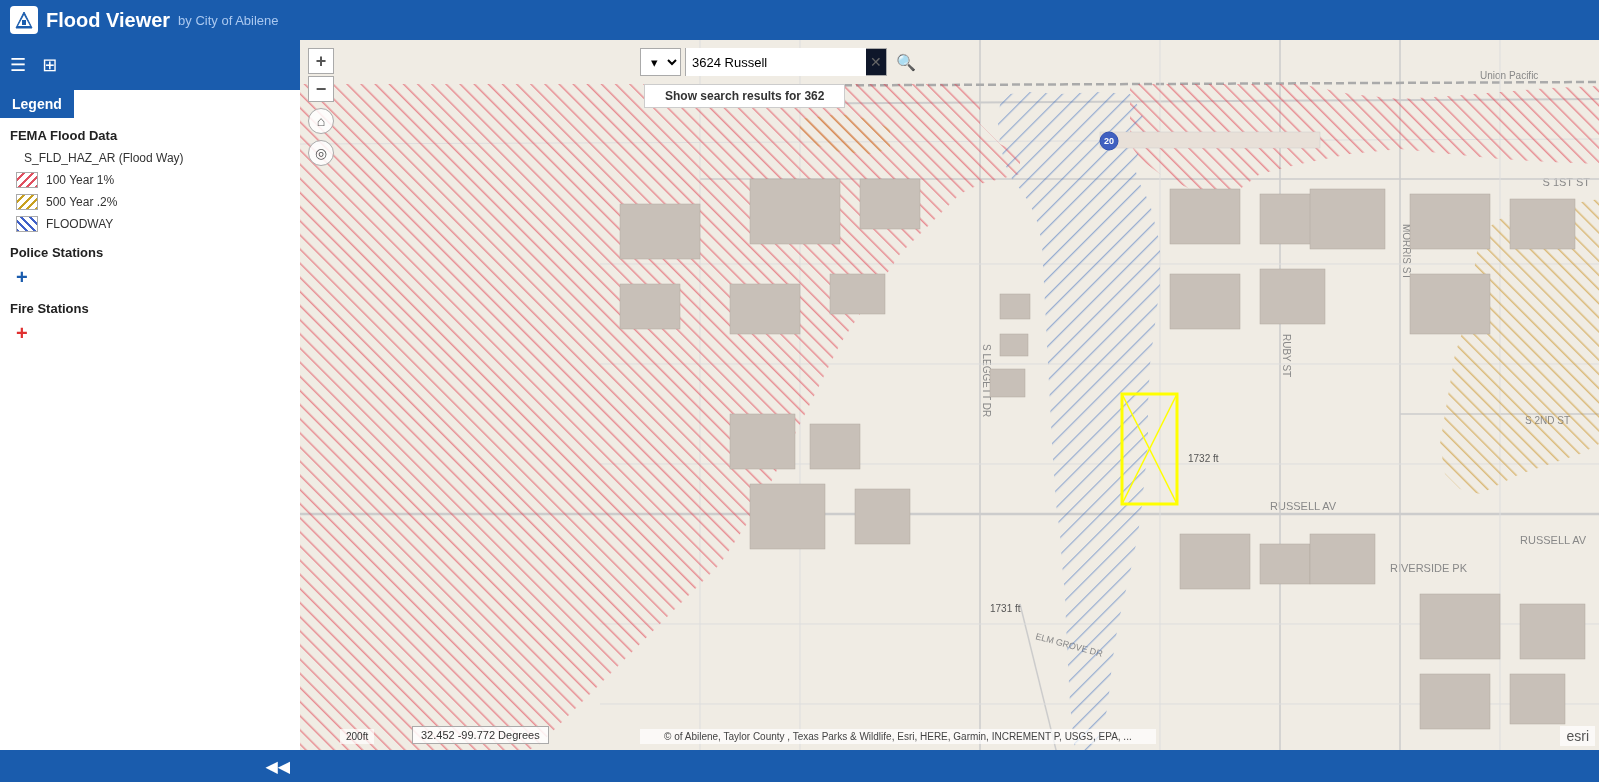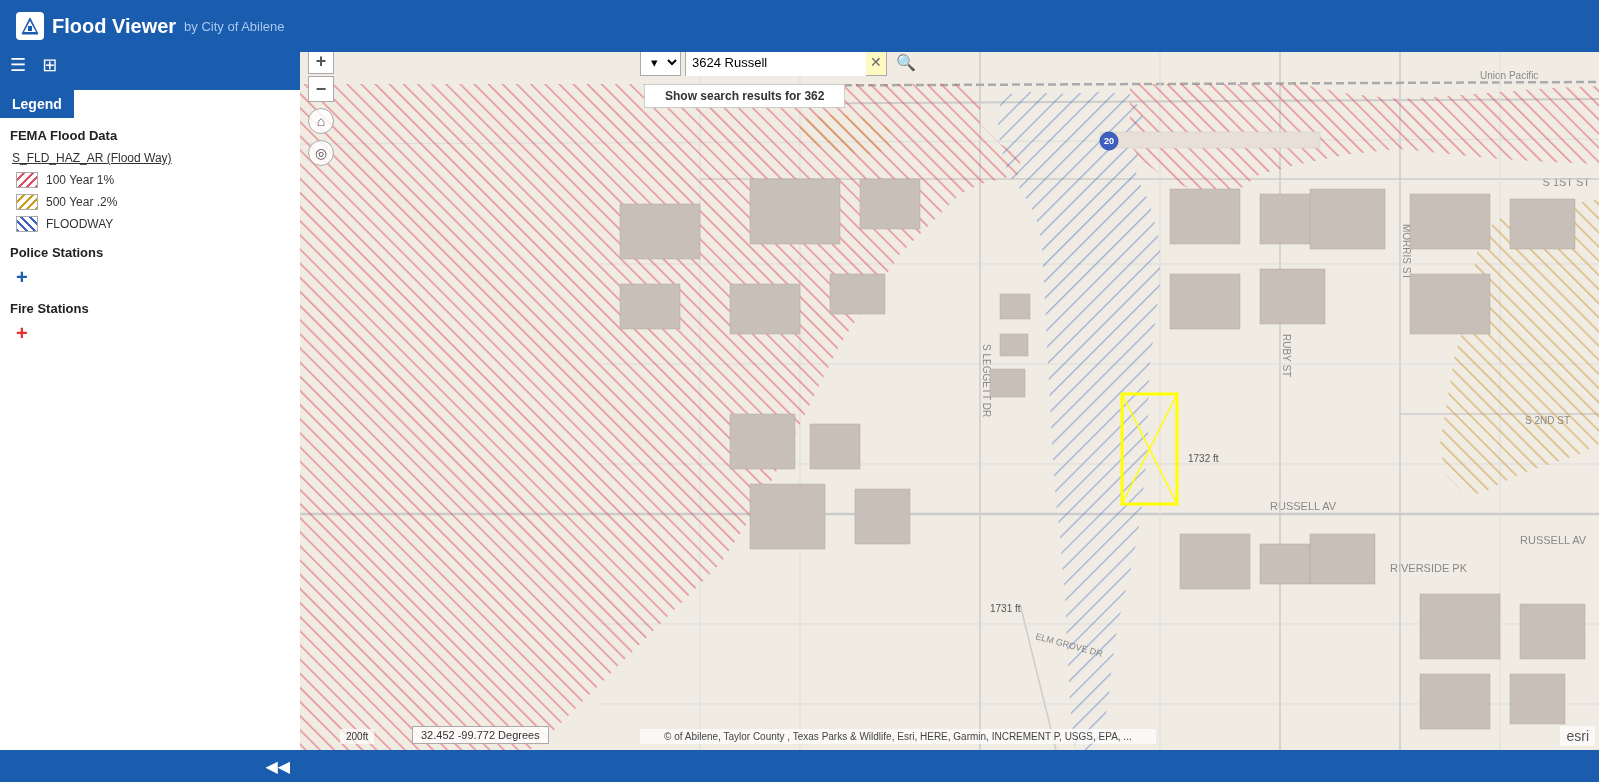--- a/index.html
+++ b/index.html
@@ -1,21 +1,21 @@
 <!DOCTYPE html>
 <html><head>
   <meta charset="utf-8">
   <style>
     * { margin: 0; padding: 0; box-sizing: border-box; }
     body { width: 1599px; height: 782px; overflow: hidden; font-family: Arial, sans-serif; background: #e8e0d8; }
 
     
     #topbar {
-      position: absolute; top: 0; left: 0; width: 100%; height: 52px;
-      background: #1a5cad; display: flex; align-items: center; padding: 0 16px; z-index: 100;
+      position: absolute; top: 0; left: 0; width: 100%; height: 40px;
+      background: #1a5cad; display: flex; align-items: center; padding: 0 10px; z-index: 100;
     }
     #topbar .logo-icon {
       width: 28px; height: 28px; background: #fff; border-radius: 4px;
       display: flex; align-items: center; justify-content: center;
       font-size: 14px; color: #1a5cad; font-weight: bold; margin-right: 8px;
     }
     #topbar .app-title {
       color: #fff; font-size: 20px; font-weight: bold; margin-right: 8px;
     }
     #topbar .app-subtitle {
@@ -43,21 +43,21 @@
       height: calc(100% - 122px); z-index: 50; overflow-y: auto;
     }
     #legend-header {
       background: #1a5cad; color: #fff; padding: 6px 12px; font-size: 14px; font-weight: bold;
       display: inline-block; margin: 0;
     }
     .legend-section-title {
       font-size: 13px; font-weight: bold; color: #222; padding: 10px 10px 4px 10px;
     }
     .legend-subsection-title {
-      font-size: 12px; color: #333; padding: 4px 12px; font-style: normal; text-decoration: underline;
+      font-size: 12px; color: #333; padding: 4px 24px; font-style: normal;
     }
     .legend-item {
       display: flex; align-items: center; padding: 3px 10px 3px 16px; font-size: 12px; color: #333;
     }
     .legend-swatch {
       width: 22px; height: 16px; margin-right: 8px; flex-shrink: 0; border: 1px solid #aaa;
     }
     .swatch-100year {
       background: repeating-linear-gradient(
         -45deg,
@@ -95,21 +95,21 @@
     
     #search-bar {
       position: absolute; top: 8px; left: 340px; display: flex; align-items: center;
       z-index: 80; gap: 4px;
     }
     #search-dropdown {
       background: #fff; border: 1px solid #aaa; padding: 4px 6px; font-size: 13px;
       height: 28px; cursor: pointer;
     }
     #search-input-wrap {
-      display: flex; align-items: center; background: #fef9c3; border: 1px solid #aaa; height: 28px;
+      display: flex; align-items: center; background: #0f172a; border: 1px solid #aaa; height: 28px;
     }
     #search-input {
       border: none; outline: none; font-size: 13px; padding: 0 6px; width: 180px; height: 28px;
     }
     #search-clear {
       cursor: pointer; color: #666; padding: 0 4px; font-size: 14px;
     }
     #search-btn {
       background: none; border: none; cursor: pointer; padding: 0 6px; font-size: 16px; color: #555;
     }

